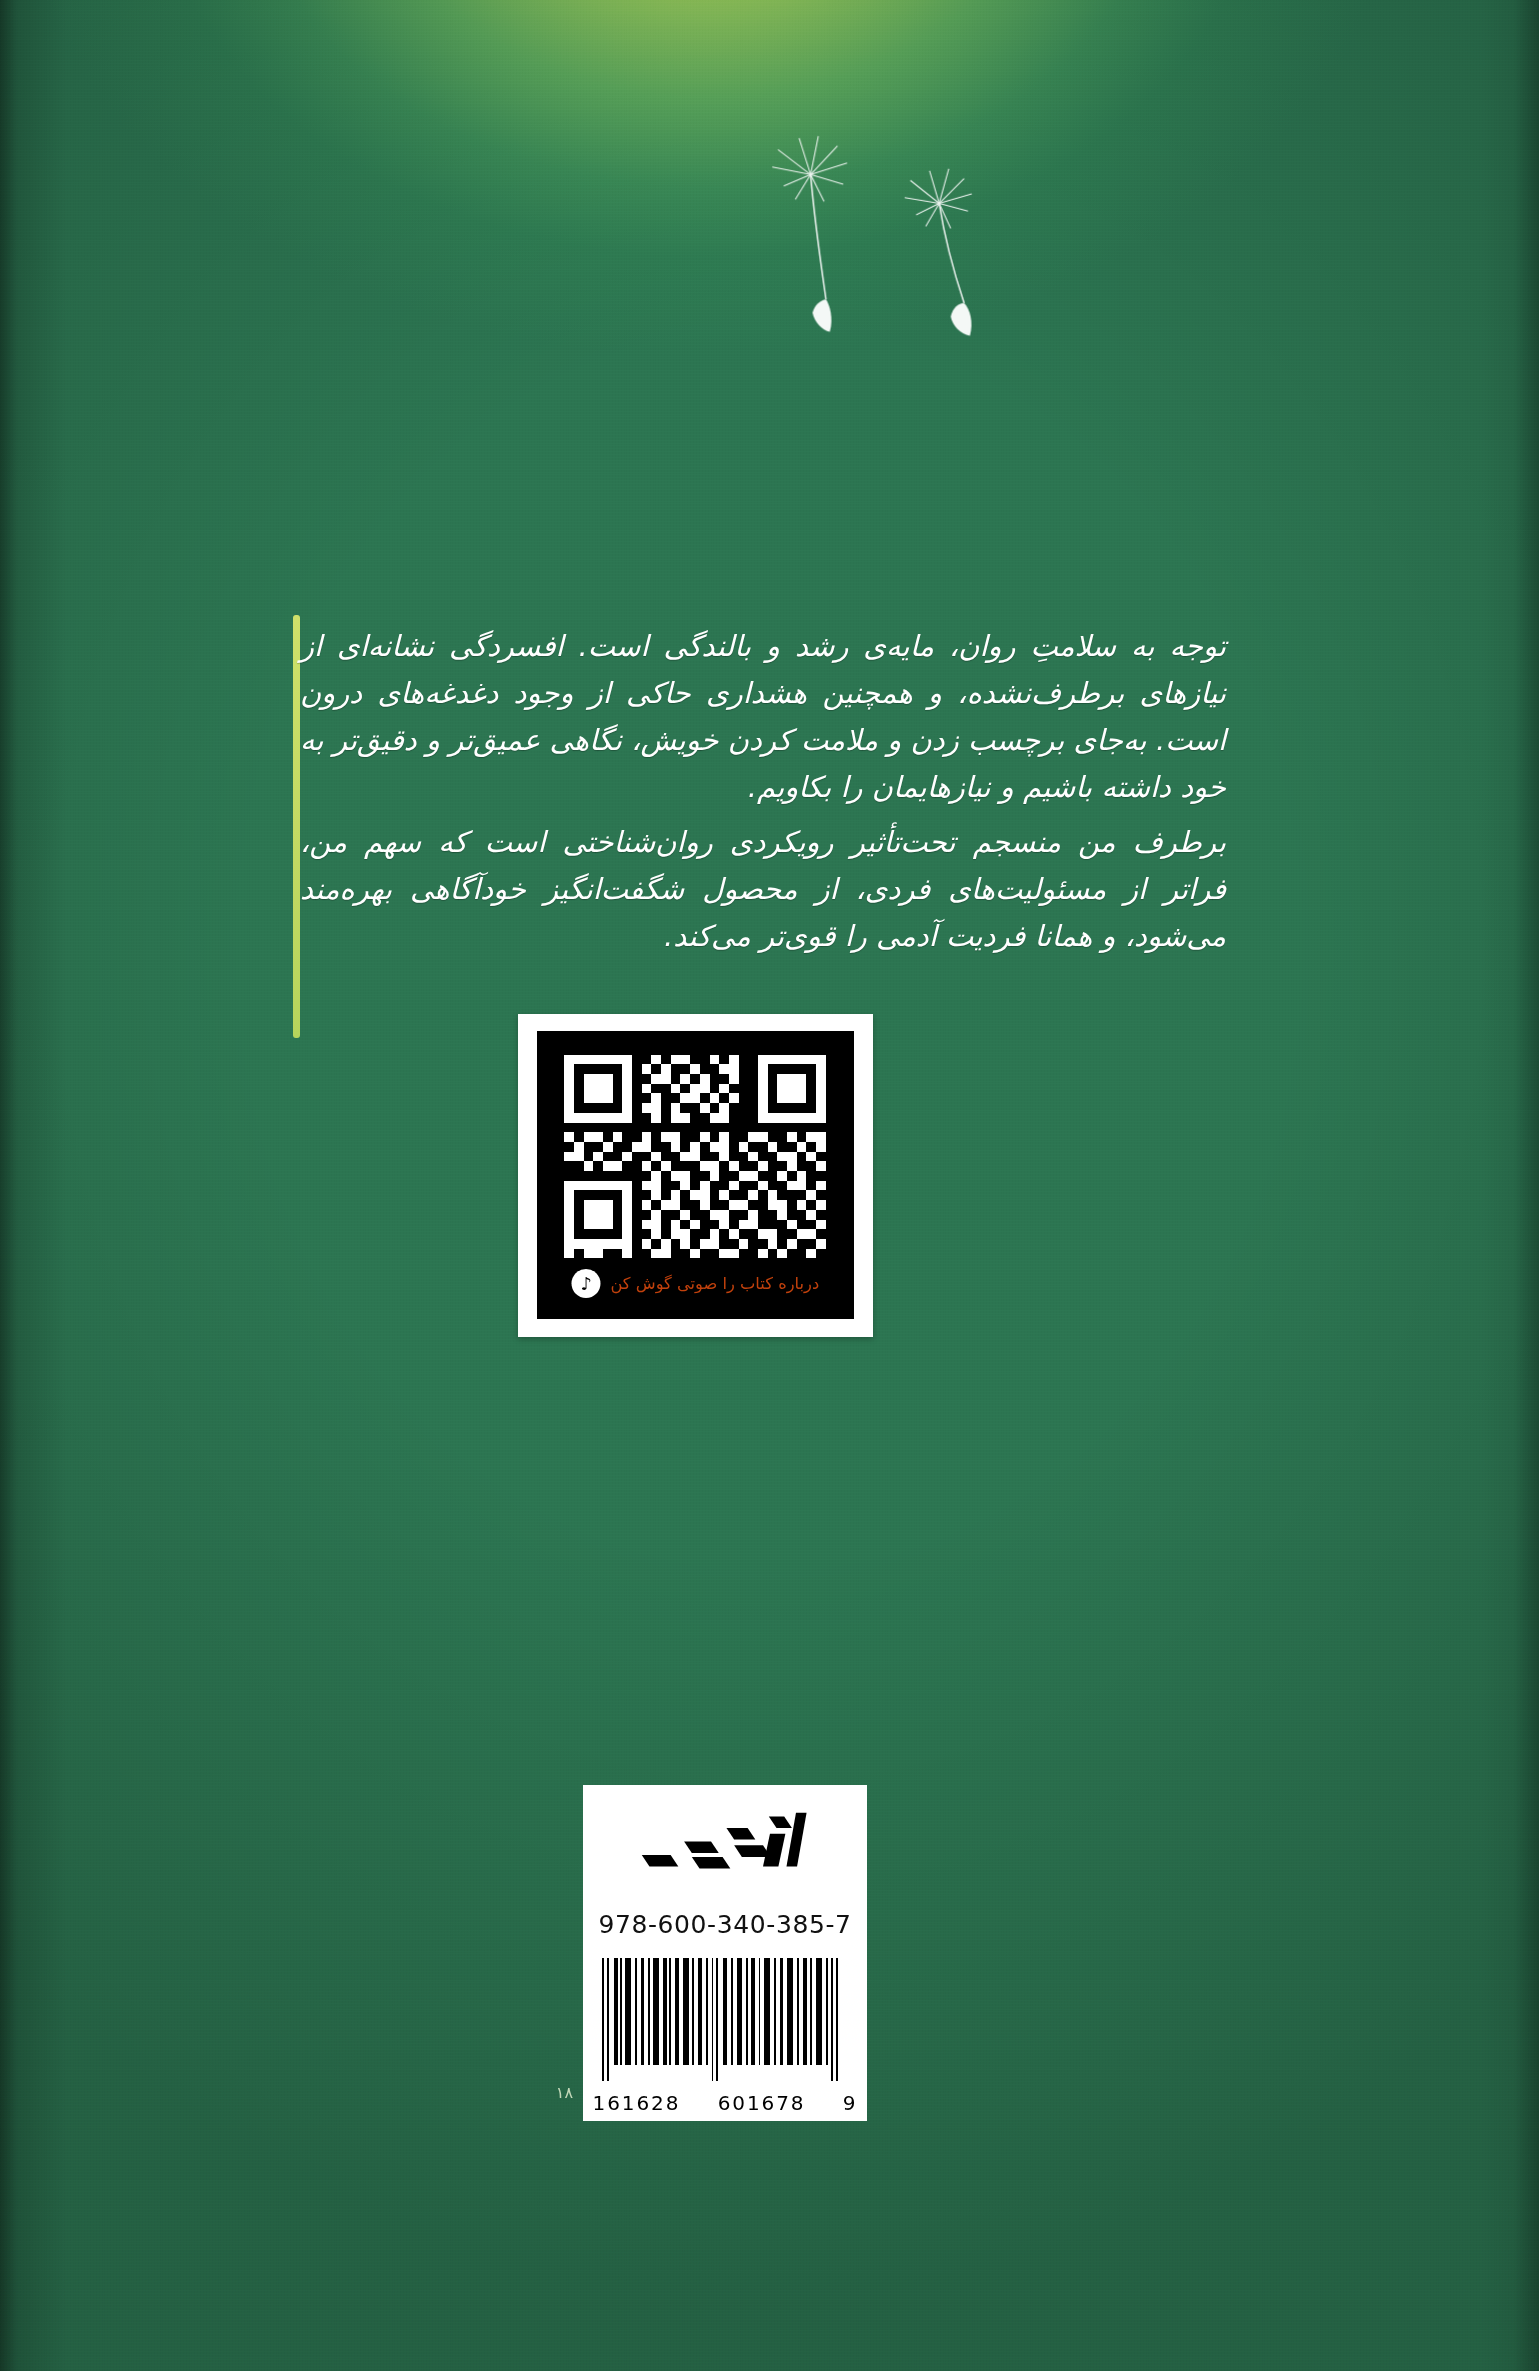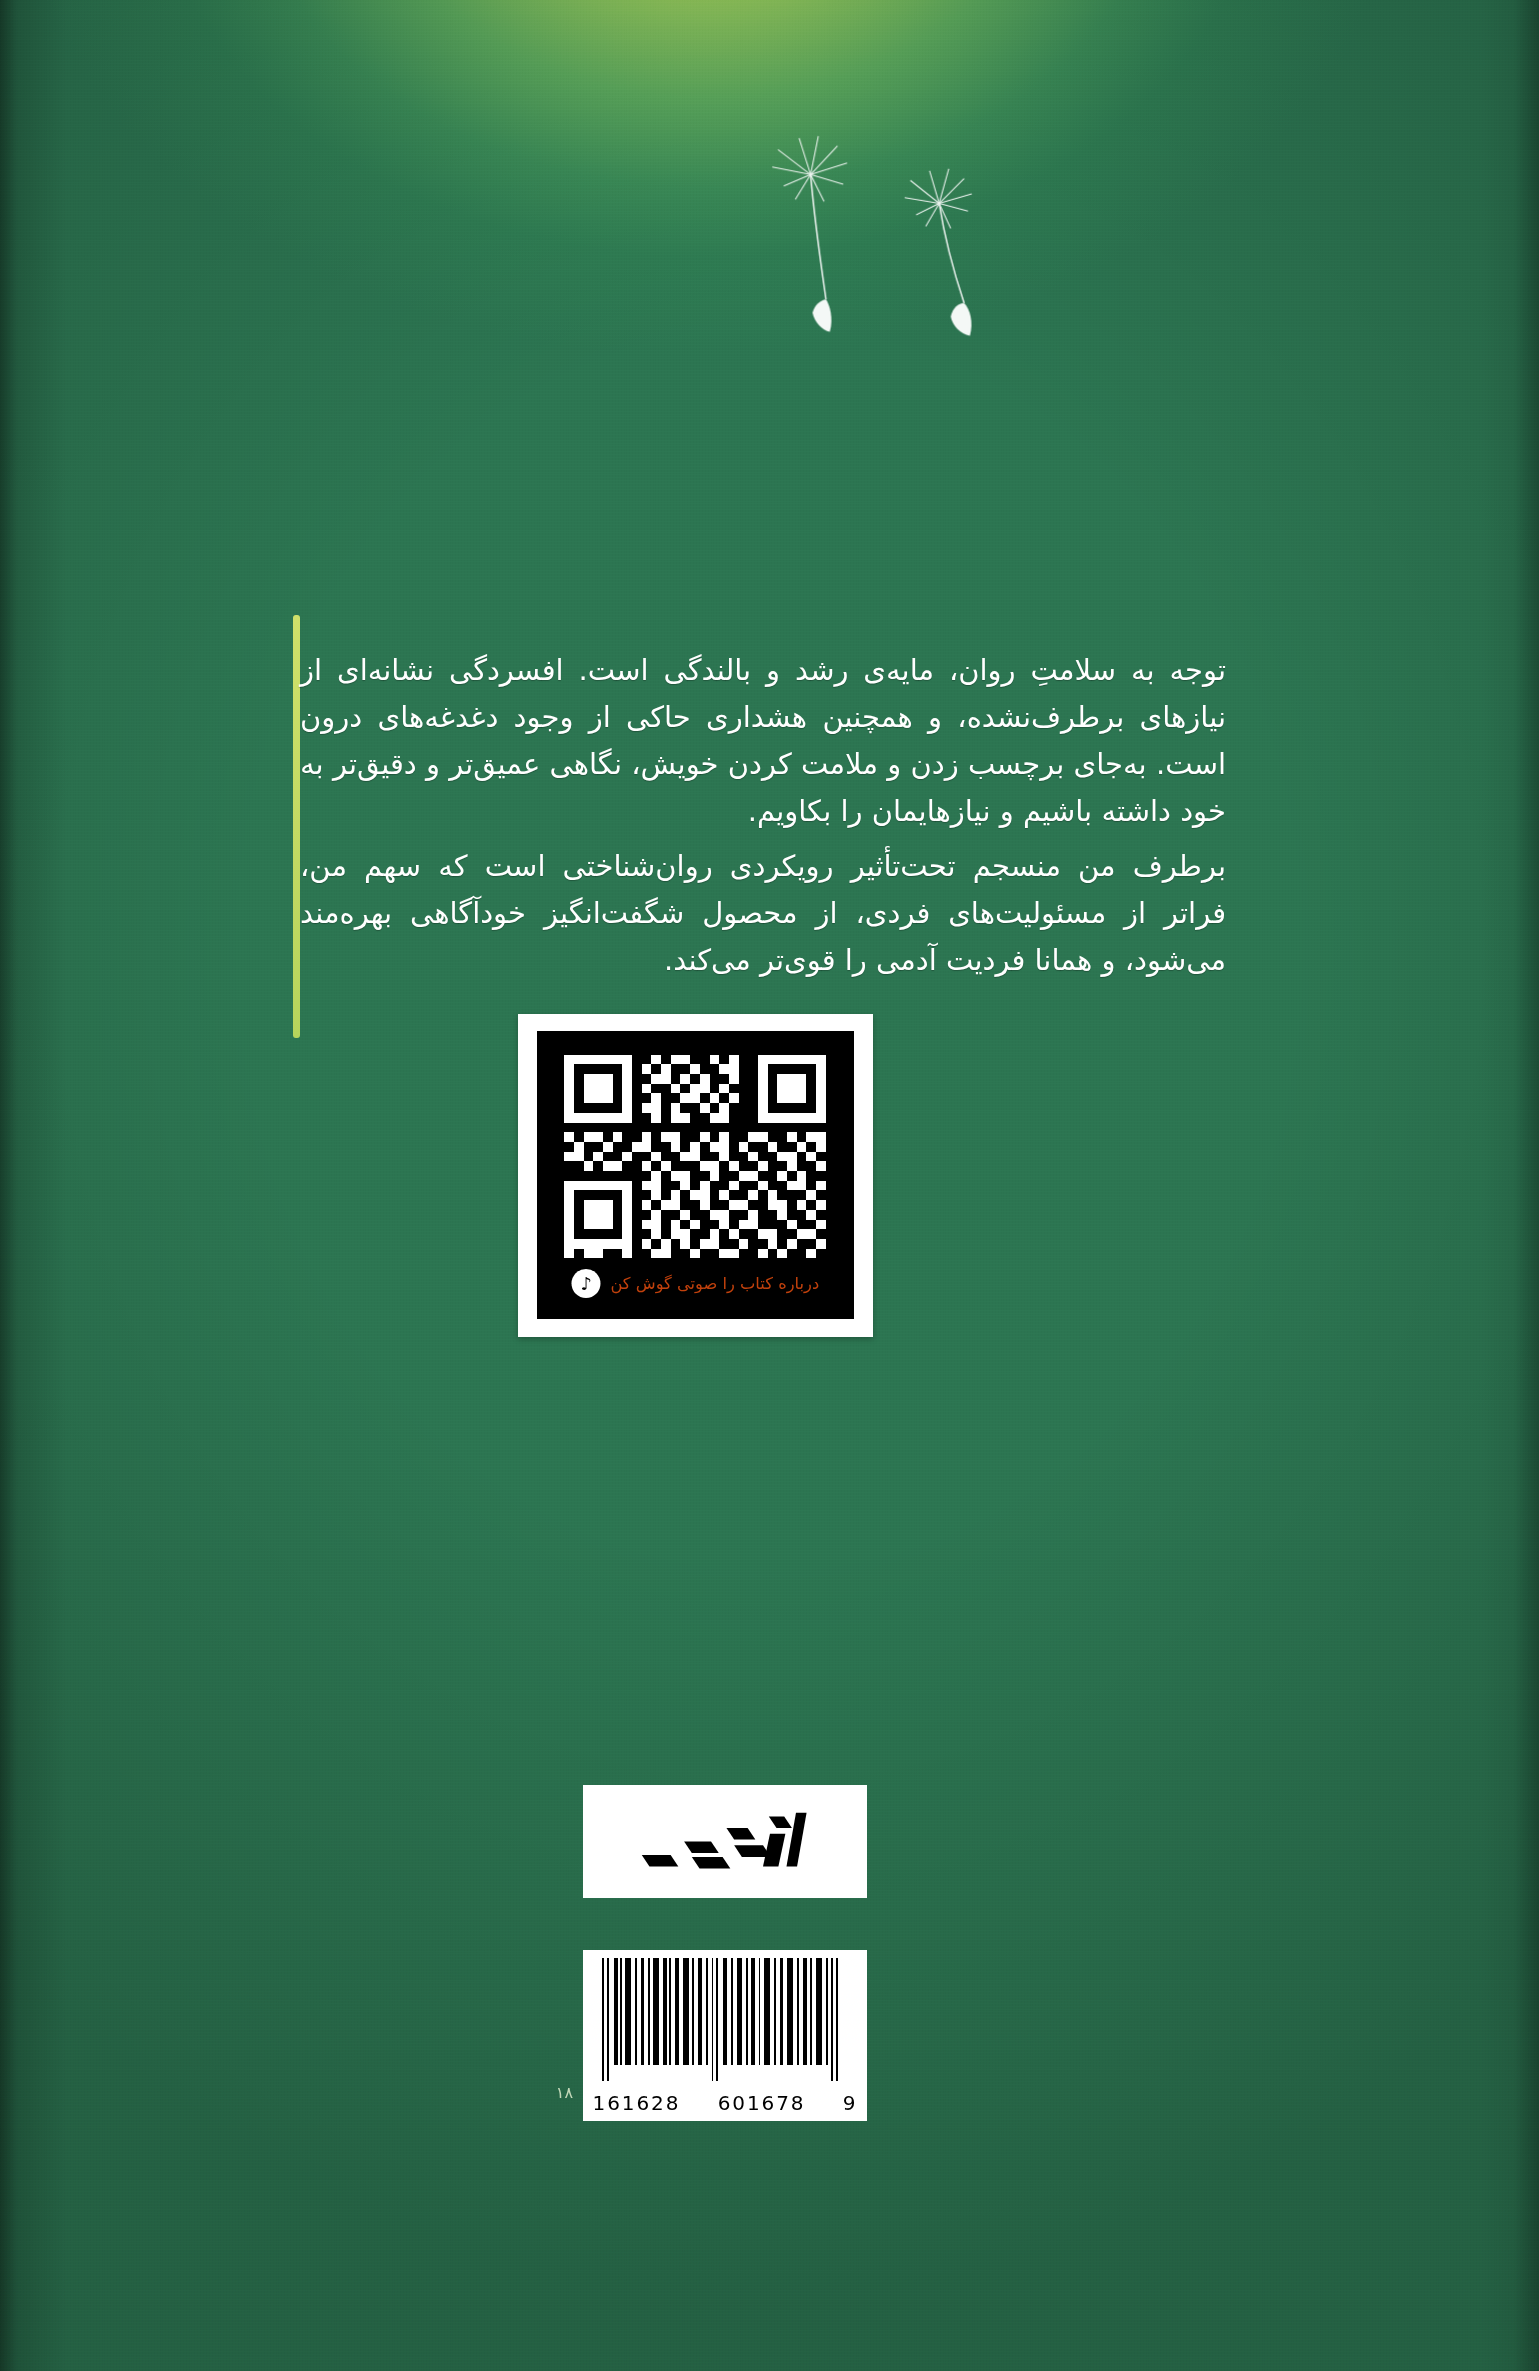--- a/index.html
+++ b/index.html
@@ -67,25 +67,26 @@
     position: absolute;
     top: 115px;
     left: 730px;
     width: 403px;
     height: 288px;
   }
 
   
   .blurb {
     position: absolute;
-    top: 647px;
+    top: 623px;
     right: 288px;
     width: 951px;
     padding-right: 25px;
     box-sizing: border-box;
+    font-style: italic;
   }
   .blurb-rule {
     position: absolute;
     top: 615px;
     right: 1239px;
     width: 6.7px;
     height: 423px;
     background: linear-gradient(180deg, #cfe06a, #b7d45c);
     border-radius: 2.9px;
   }
@@ -464,20 +465,23 @@
         <path d="M60 56 L92 56 L100 68 L68 68 Z"></path>
         <path d="M96 26 L118 26 L126 38 L104 38 Z"></path>
         <path d="M104 44 L134 44 L142 56 L112 56 Z"></path>
         <path d="M140 14 L156 14 L164 26 L148 26 Z"></path>
         <rect x="148" y="32" width="16" height="34" transform="skewX(-12)"></rect>
         <rect x="170" y="10" width="11" height="56" transform="skewX(-10)"></rect>
       </g>
     </svg>
   </div>
 
+  <div class="isbn-box">
+    <span class="isbn-text">978-600-340-385-7</span>
+  </div>
 
   <div class="barcode-box">
     <div class="bars">
       <svg width="254" height="140" viewBox="0 0 264 146" xmlns="http://www.w3.org/2000/svg" shape-rendering="crispEdges">
         <g fill="#000">
           <rect x="4" y="0" width="2" height="128"></rect>
           <rect x="9" y="0" width="2" height="128"></rect>
           <rect x="16" y="0" width="4" height="112"></rect>
           <rect x="23" y="0" width="2" height="112"></rect>
           <rect x="28" y="0" width="6" height="112"></rect>

